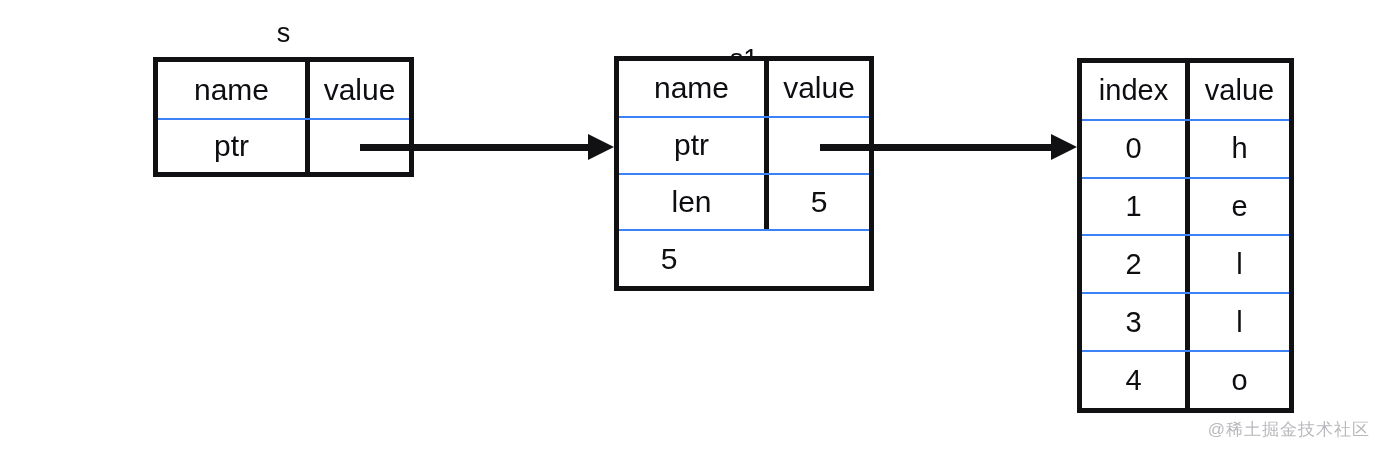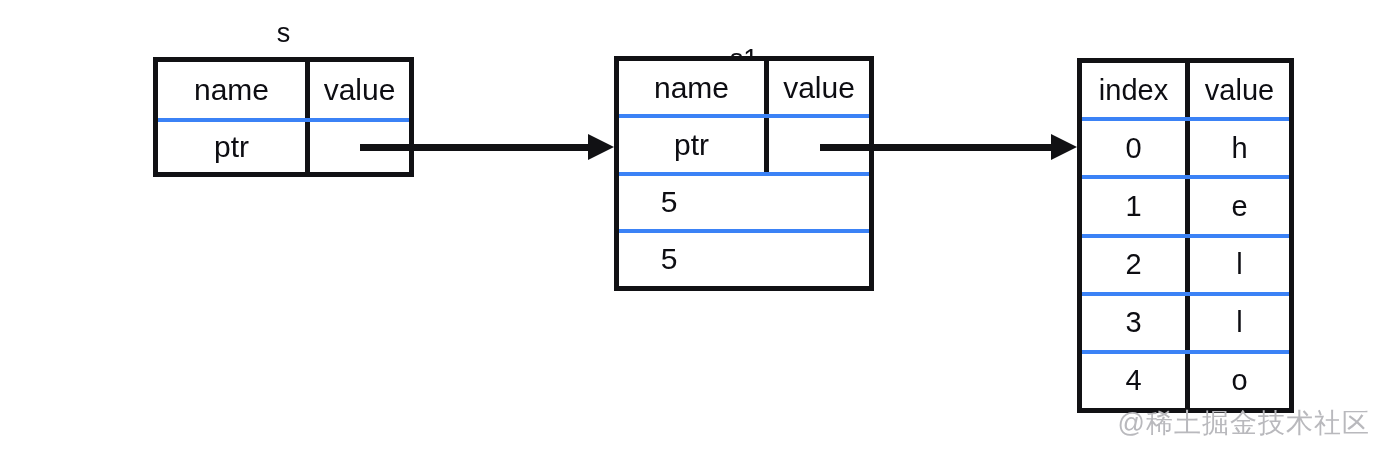--- a/index.html
+++ b/index.html
@@ -26,21 +26,21 @@
     position: absolute;
     box-sizing: border-box;
     border: 5px solid #111114;
     background: #ffffff;
     display: flex;
     flex-direction: column;
   }
   .struct .row {
     display: flex;
     flex: 1 1 auto;
-    border-bottom: 4px solid #3b82f6;
+    border-bottom: 2px solid #3b82f6;
     min-height: 0;
   }
   .struct .row:last-child {
     border-bottom: 0;
   }
   .struct .cell {
     box-sizing: border-box;
     display: flex;
     align-items: center;
     justify-content: center;
@@ -140,21 +140,21 @@
     width: 257px;
   }
   #arrow-s1-to-buffer .shaft { width: 235px; }
   #arrow-s1-to-buffer .head  { left: 231px; }
 
   
   #watermark {
     position: absolute;
     right: 18px;
     bottom: 10px;
-    font-size: 27px;
+    font-size: 17px;
     color: #b9b9bd;
     letter-spacing: 1px;
     white-space: nowrap;
   }
 </style>
 </head>
 <body>
 
 <div class="stage">
 
@@ -181,20 +181,21 @@
   <div class="struct" id="table-s1">
     <div class="row">
       <div class="cell name-col">name</div>
       <div class="cell val-col">value</div>
     </div>
     <div class="row">
       <div class="cell name-col">ptr</div>
       <div class="cell val-col"></div>
     </div>
     <div class="row">
+      <div class="cell name-col">len</div>
       <div class="cell val-col">5</div>
     </div>
     <div class="row">
       <div class="cell val-col">5</div>
     </div>
   </div>
 
   <div class="pointer-arrow" id="arrow-s1-to-buffer">
     <div class="shaft"></div>
     <div class="head"></div>

